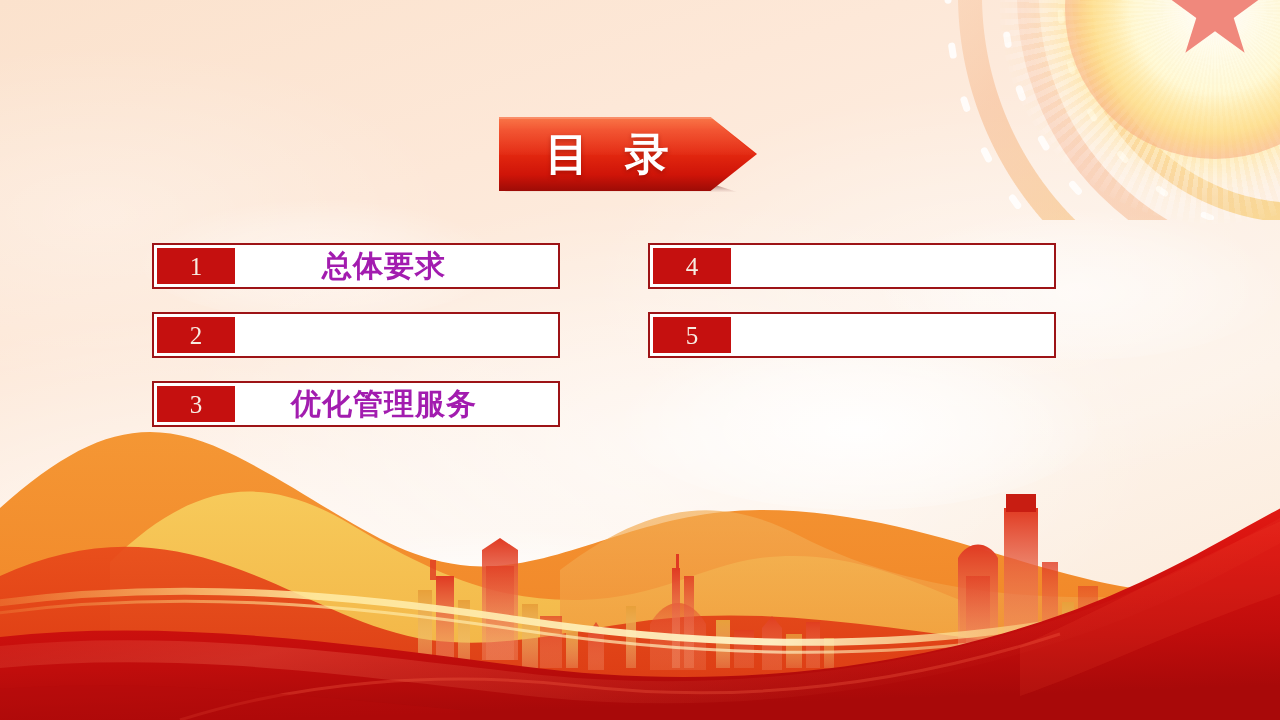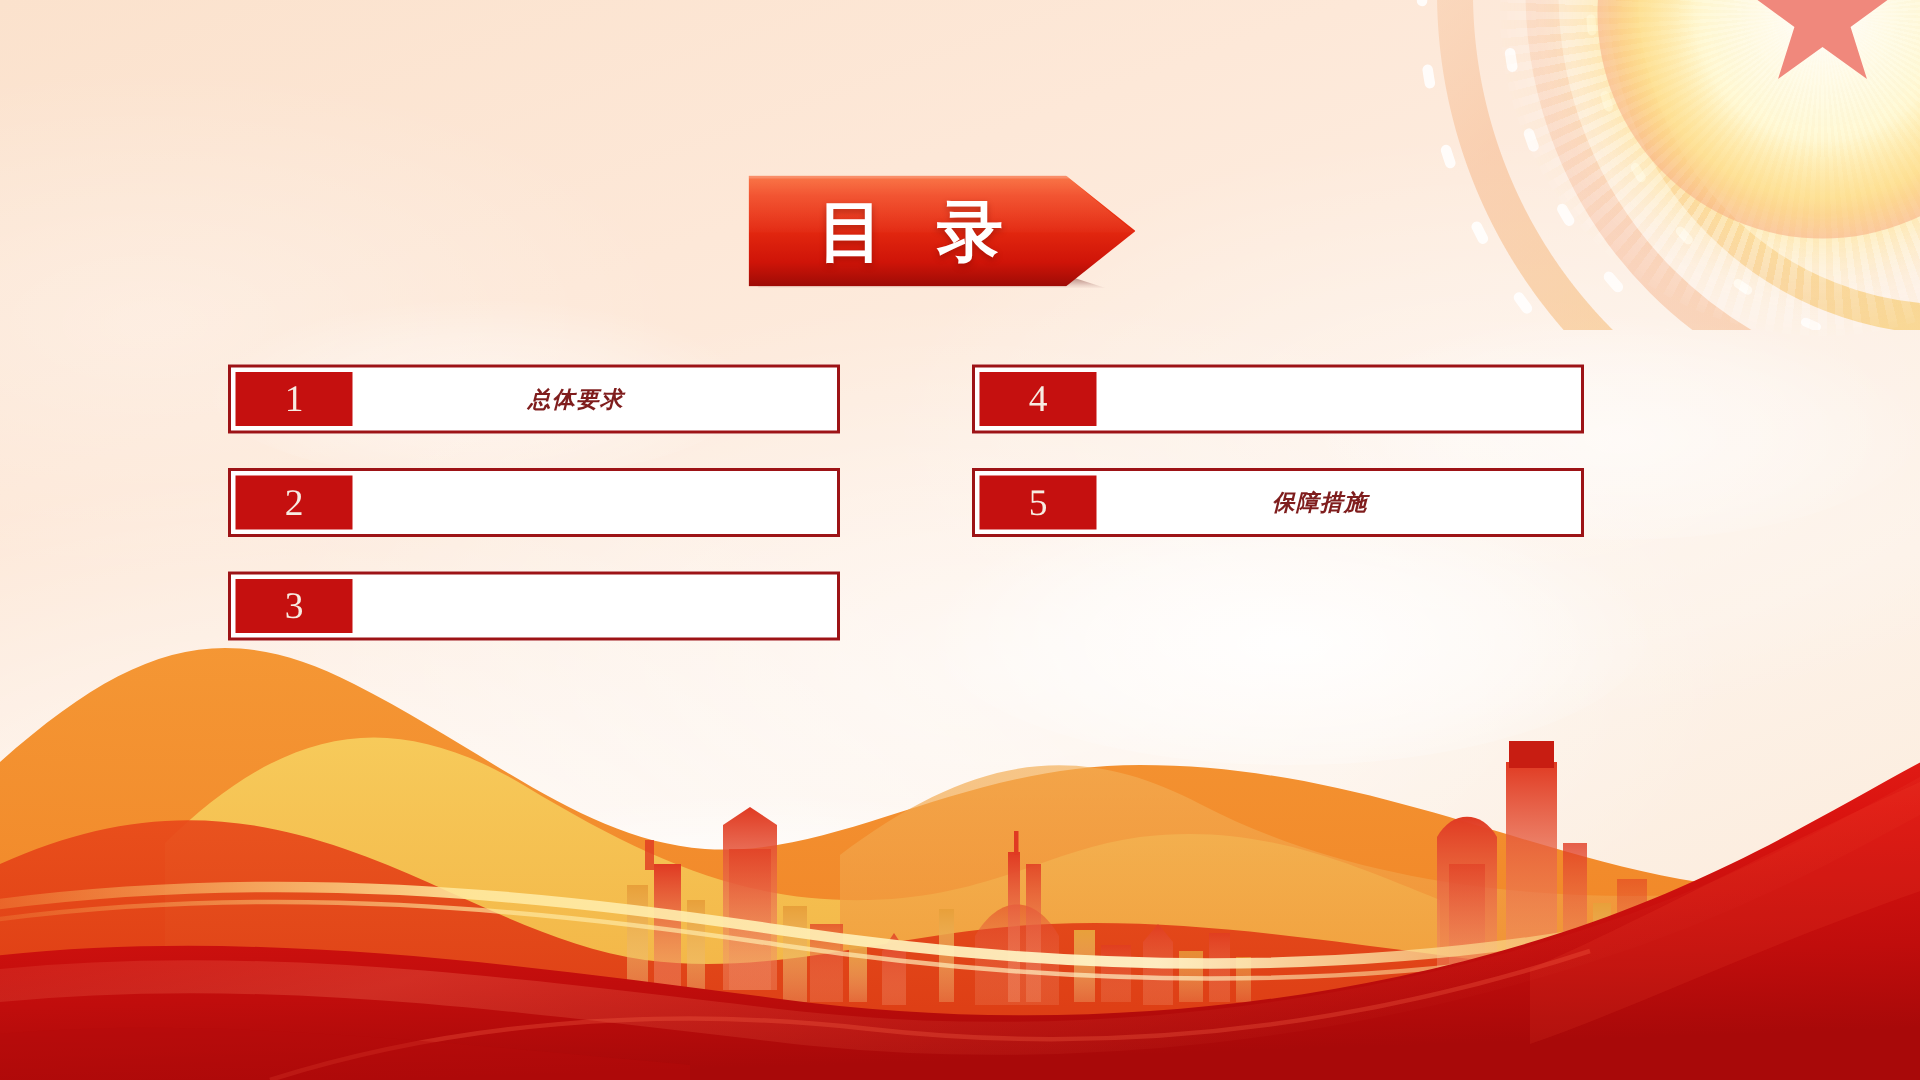--- a/index.html
+++ b/index.html
@@ -154,27 +154,26 @@
     justify-content: center;
     font-family: "Liberation Serif", "DejaVu Serif", serif;
     font-size: 25px;
     line-height: 1;
   }
   .menu-item .label {
     flex: 1 1 auto;
     display: flex;
     align-items: center;
     justify-content: center;
-    color: #7f1d1d;
-    font-size: 15px;
+    color: #a21caf;
+    font-size: 30px;
     font-weight: bold;
     letter-spacing: 1px;
     font-family: "DejaVu Sans", "Liberation Sans", sans-serif;
     padding-right: 22px;
-    font-style: italic;
   }
 
   
   .col-l { left: 0; }
   .col-r { left: 496px; }
   .row-1 { top: 0; }
   .row-2 { top: 69px; }
   .row-3 { top: 138px; }
 </style>
 </head>
@@ -340,26 +339,26 @@
       <div class="num">1</div>
       <div class="label">总体要求</div>
     </div>
 
     <div class="menu-item col-l row-2">
       <div class="num">2</div>
     </div>
 
     <div class="menu-item col-l row-3">
       <div class="num">3</div>
+      <div class="label">优化管理服务</div>
     </div>
 
     <div class="menu-item col-r row-1">
       <div class="num">4</div>
     </div>
 
     <div class="menu-item col-r row-2">
       <div class="num">5</div>
-      <div class="label">保障措施</div>
     </div>
 
   </div>
 
 </div>
 
 </body></html>

